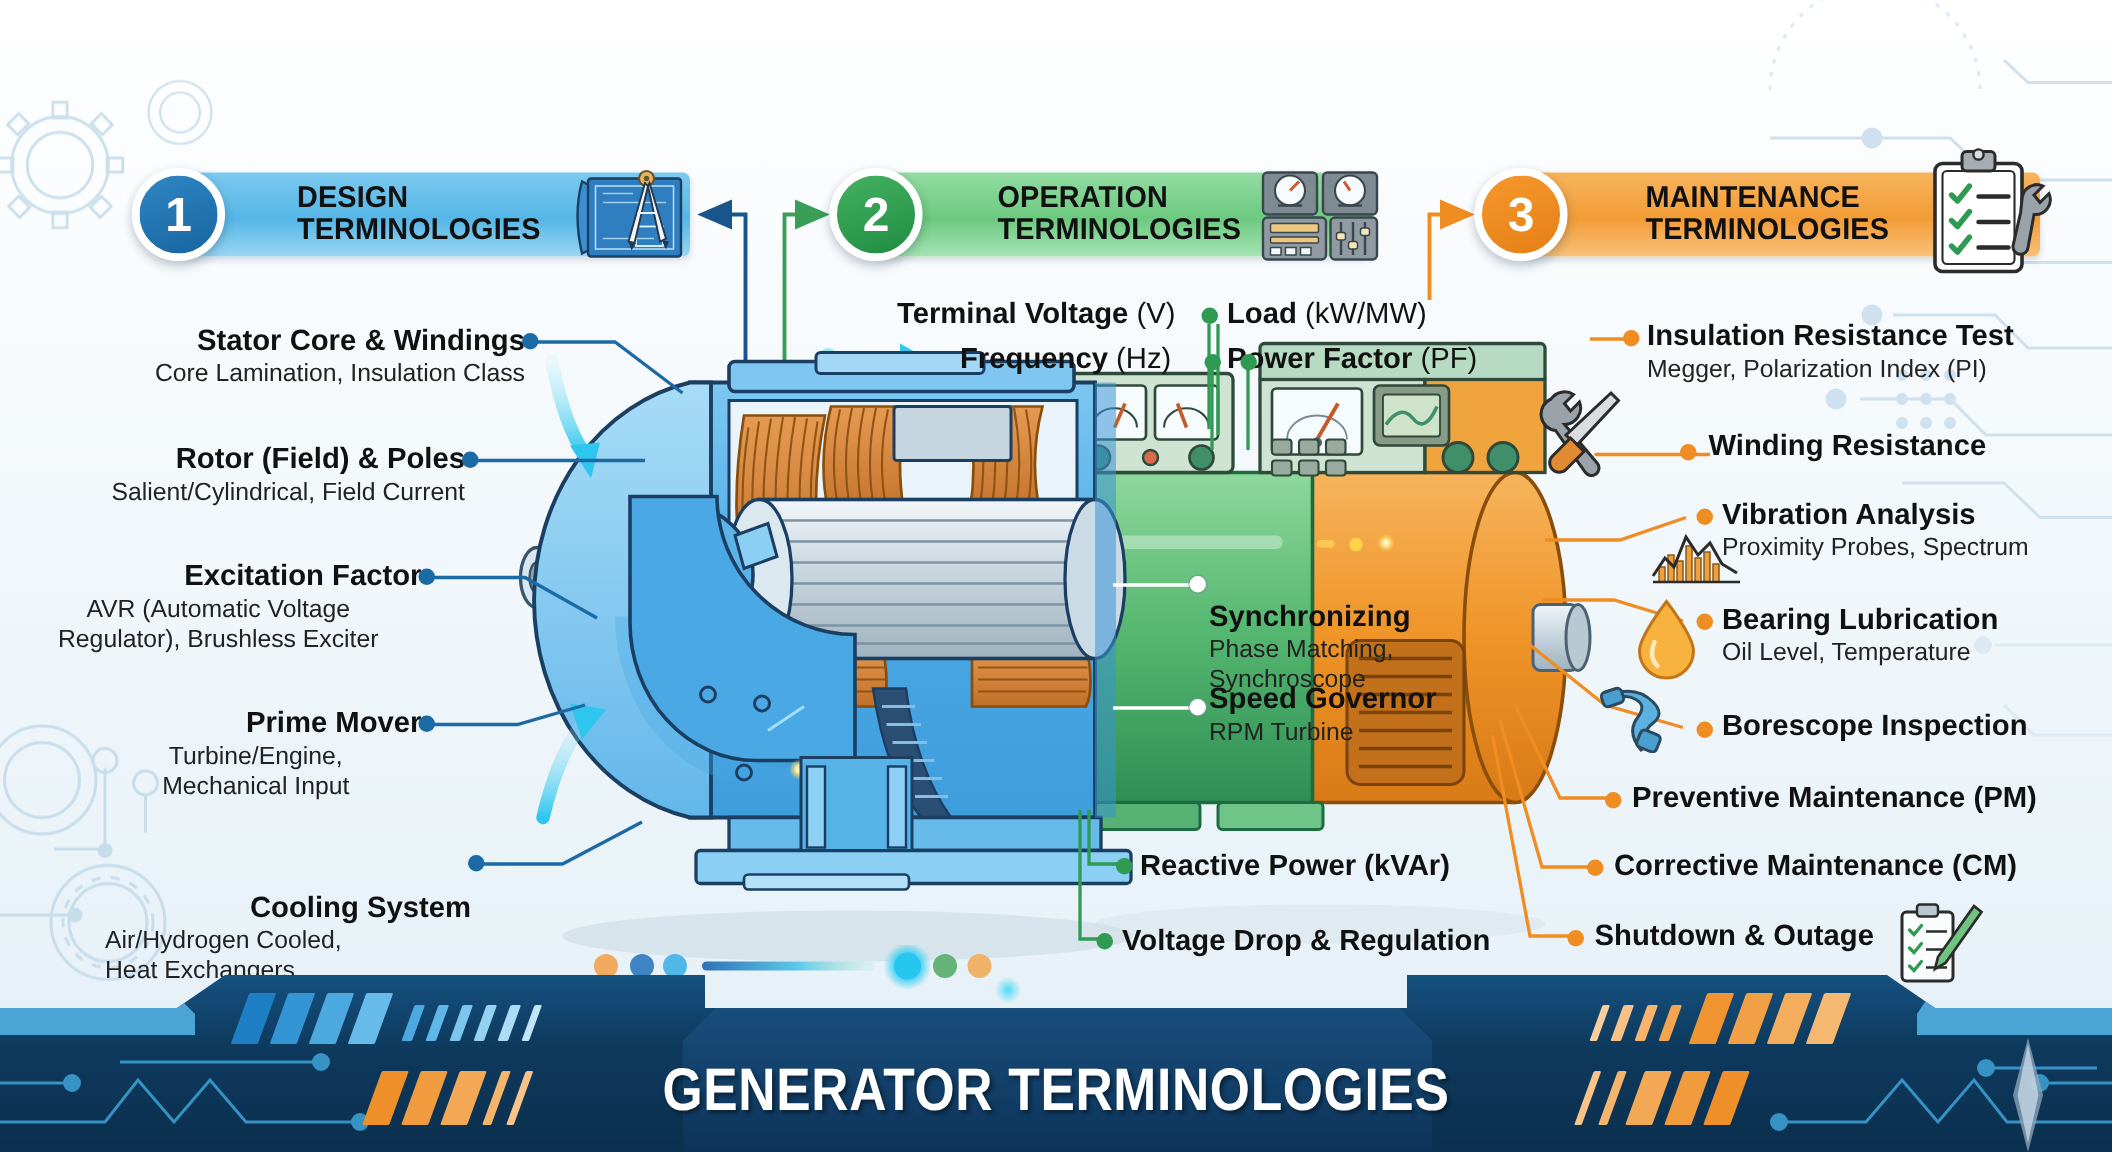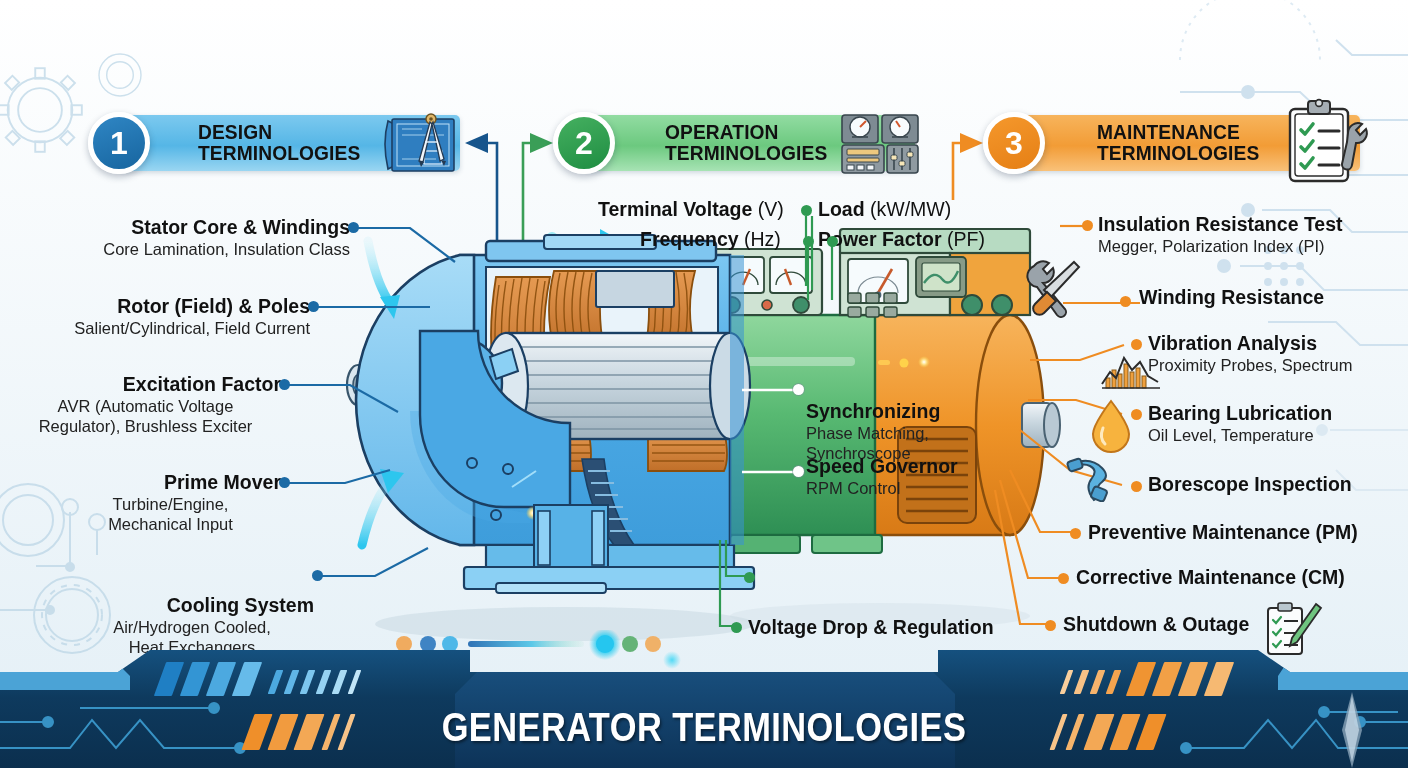--- a/index.html
+++ b/index.html
@@ -584,21 +584,21 @@
 
   <div class="lbl r" style="left:60px; top:471px; width:221px;">
     <div class="t1">Prime Mover</div>
     <div class="t2" style="text-align:center;">Turbine/Engine,
 Mechanical Input</div>
   </div>
   <div class="dot blue" style="left:279px; top:477px;"></div>
 
   <div class="lbl r" style="left:70px; top:562px; width:244px;margin-top:32px;">
     <div class="t1">Cooling System</div>
-    <div class="t2" style="text-align:center;">Air/Hydrogen Cooled,
+    <div class="t2" style="text-align:left;">Air/Hydrogen Cooled,
 Heat Exchangers</div>
   </div>
   <div class="dot blue" style="left:312px; top:570px;"></div>
 
   <div class="lbl l" style="left:598px; top:198px;">
     <div class="t1">
       <span>Terminal Voltage</span>
       <span class="lt">(V)</span>
     </div>
   </div>
@@ -626,24 +626,27 @@
 
   <div class="lbl l" style="left:806px; top:372px;margin-top:28px;">
     <div class="t1">Synchronizing</div>
     <div class="t2">Phase Matching,
 Synchroscope</div>
   </div>
   <div class="dot white" style="left:793px; top:384px;"></div>
 
   <div class="lbl l" style="left:806px; top:455px;">
     <div class="t1">Speed Governor</div>
-    <div class="t2">RPM Control</div>
+    <div class="t2">RPM Turbine</div>
   </div>
   <div class="dot white" style="left:793px; top:466px;"></div>
 
+  <div class="lbl l" style="left:760px; top:566px;">
+    <div class="t1">Reactive Power (kVAr)</div>
+  </div>
   <div class="dot green" style="left:744px; top:572px;"></div>
 
   <div class="lbl l" style="left:748px; top:616px;">
     <div class="t1">Voltage Drop &amp; Regulation</div>
   </div>
   <div class="dot green" style="left:731px; top:622px;"></div>
 
   <div class="lbl l" style="left:1098px; top:213px;">
     <div class="t1">Insulation Resistance Test</div>
     <div class="t2">Megger, Polarization Index (PI)</div>

